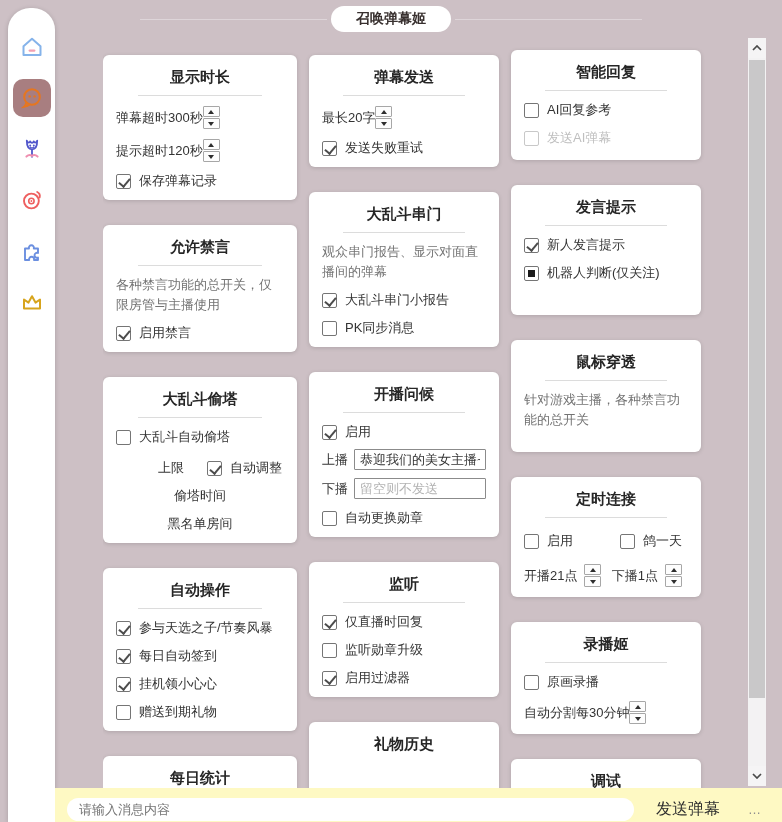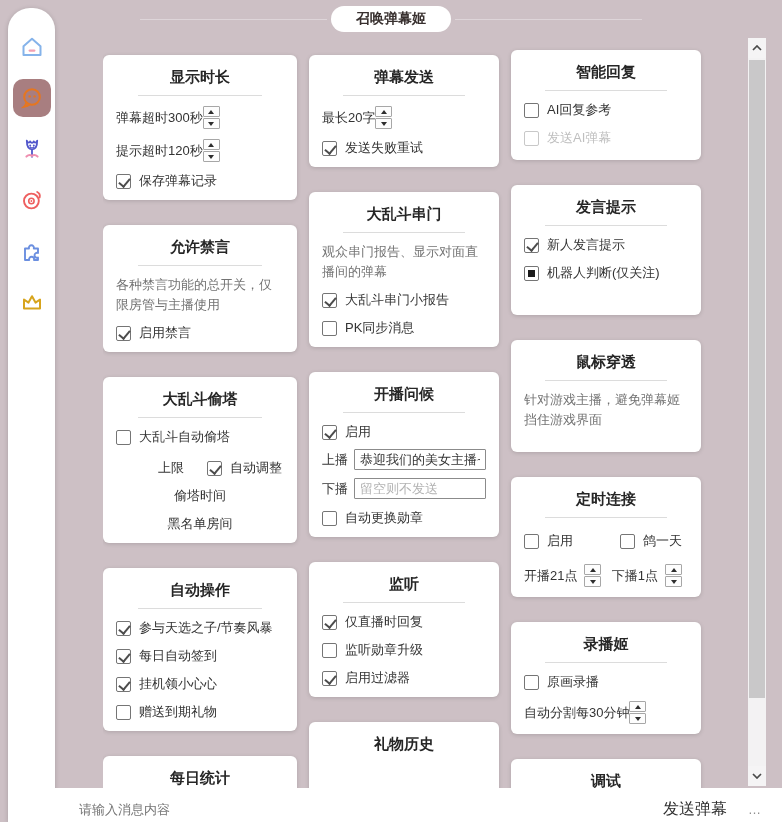--- a/index.html
+++ b/index.html
@@ -63,22 +63,22 @@
   .text-input::placeholder { color:#b3b3b3; }
   .pair-row { justify-content:space-between; padding-right:6px; margin-top:14px; }
   .pair-item { display:inline-flex; align-items:center; gap:7px; }
   
   .vscroll { position:absolute; right:16px; top:38px; width:18px; height:748px; background:#f3f2f3; }
   .sb-btn { position:absolute; left:0; right:0; height:20px; background:#f5f4f5;
     display:flex; align-items:center; justify-content:center; cursor:pointer; }
   .sb-btn.up { top:0; } .sb-btn.down { bottom:0; }
   .sb-thumb { position:absolute; left:1px; right:1px; top:22px; height:638px; background:#c9c8c9; cursor:grab; }
   
-  .composer { position:absolute; left:55px; right:0; bottom:0; height:34px; background:#ffffff;
-    display:flex; align-items:center; padding:8px 16px 0 12px; gap:9px; }
+  .composer { position:absolute; left:55px; right:0; bottom:0; height:34px; background:#fef9c3;
+    display:flex; align-items:center; padding:8px 16px 0 12px; gap:16px; }
   .composer input { flex:1; height:23px; border:none; border-radius:12px; background:#fff;
     padding:0 12px; font-size:13px; color:#333; font-family:inherit; outline:none; }
   .send-btn { background:none; border:none; font-size:16px; color:#2f2f2f; font-family:Liberation Sans, sans-serif; cursor:pointer; flex:none; }
   .more-btn { background:none; border:none; font-size:13px; color:#8f8f8f; letter-spacing:1px; cursor:pointer; flex:none; padding-right:4px; }
 </style>
 </head>
 <body>
 
 <div class="header">
   <span class="hline"></span>
@@ -352,21 +352,21 @@
         <div class="row">
           <span class="cb-wrap">
             <span class="cb indet"></span>
             <span class="cb-label">机器人判断(仅关注)</span>
           </span>
         </div>
       </section>
       <section class="card" style="min-height: 112px;">
         <div class="card-title">鼠标穿透</div>
         <div class="card-divider"></div>
-        <div class="desc">针对游戏主播，避免弹幕姬挡住游戏界面</div>
+        <div class="desc">针对游戏主播，各种禁言功能的总开关</div>
       </section>
       <section class="card" style="min-height: 114px;">
         <div class="card-title">定时连接</div>
         <div class="card-divider"></div>
         <div class="row pair-row">
           <span class="pair-item">
             <span class="cb-wrap">
               <span class="cb"></span>
               <span class="cb-label">启用</span>
             </span>

